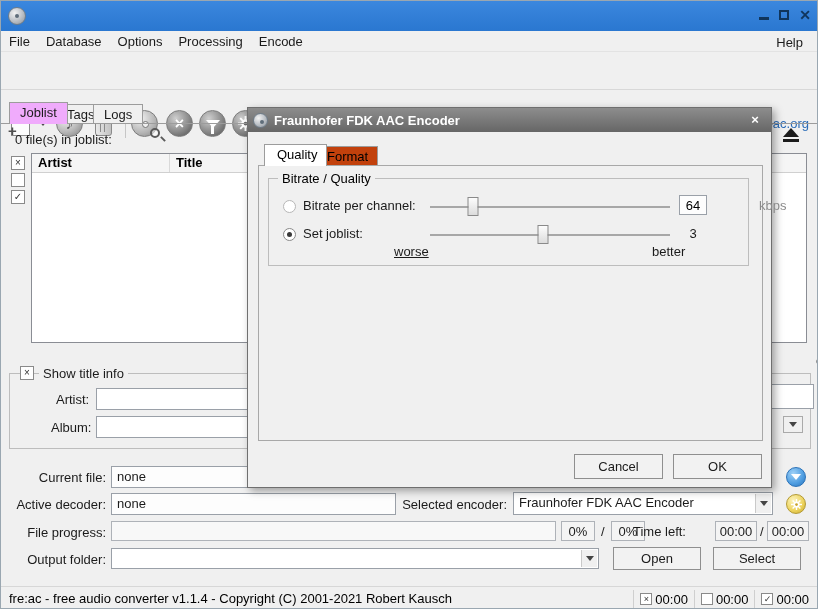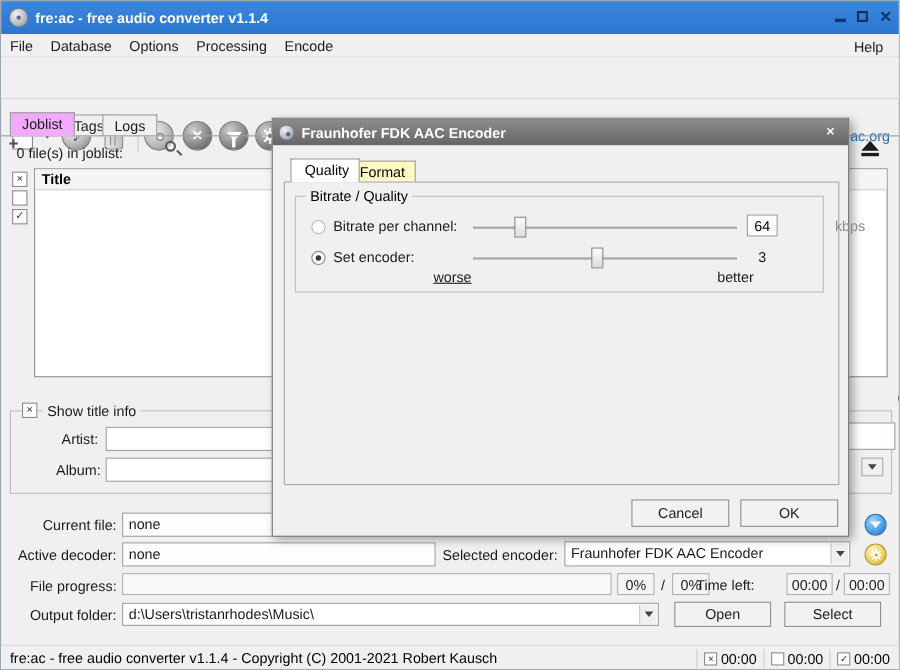--- a/index.html
+++ b/index.html
@@ -70,42 +70,41 @@
   .timerbox{width:12px;height:12px;border:1px solid #8a8a8a;background:#fff;font-size:9px;line-height:10px;text-align:center;color:#333;}
   
   .ejectbtn{position:absolute;left:775px;top:124px;width:30px;height:20px;display:flex;flex-direction:column;align-items:center;justify-content:center;}
   .ejectbtn .tri{width:0;height:0;border-left:8px solid transparent;border-right:8px solid transparent;border-bottom:9px solid #1b1b1b;}
   .ejectbtn .bar{width:16px;height:3px;background:#1b1b1b;margin-top:2px;}
   
   .dialog{position:absolute;left:246px;top:106px;width:525px;height:381px;background:#f0f0f0;border:1px solid #6f6f6f;box-shadow:3px 3px 8px rgba(0,0,0,.35);z-index:10;}
   .dlg-titlebar{position:absolute;left:0;top:0;width:100%;height:24px;background:linear-gradient(#8d8d8d,#666666);display:flex;align-items:center;}
   .dlg-title{color:#fff;font-weight:bold;font-size:13px;margin-left:6px;}
   .dlg-close{position:absolute;right:8px;top:4px;width:16px;height:16px;color:#fff;font-weight:bold;font-size:13px;text-align:center;line-height:16px;}
-  .dlg-tab{position:absolute;height:32px;padding:2px 9px 0;font-size:13px;background:#fef9c3;border:1px solid #9c9c9c;border-bottom:none;}
+  .dlg-tab{position:absolute;height:32px;padding:2px 9px 0;font-size:13px;background:#c2410c;border:1px solid #9c9c9c;border-bottom:none;}
   .dlg-tab.active{background:#fff;height:22px;z-index:2;}
   .dlg-panel{position:absolute;border:1px solid #a8a8a8;background:#f0f0f0;}
   .radio{position:absolute;width:13px;height:13px;border-radius:50%;background:#fff;border:1px solid #8a8a8a;}
   .radio.disabled{border-color:#b7b7b7;}
   .radio.checked::after{content:"";position:absolute;left:3px;top:3px;width:5px;height:5px;border-radius:50%;background:#3a3a3a;}
   .slider-track{position:absolute;height:2px;background:#a7a7a7;}
   .slider-thumb{position:absolute;top:-9px;width:11px;height:19px;background:linear-gradient(#fdfdfd,#dcdcdc);border:1px solid #8a8a8a;transform:translateX(-50%);}
   .valuebox{position:absolute;width:28px;height:20px;background:#fdfdfd;border:1px solid #9aa0a8;font-size:13px;text-align:center;padding-top:2px;}
   .roundicon{position:absolute;width:20px;height:20px;border-radius:50%;display:flex;align-items:center;justify-content:center;}
   .roundicon.blue{background:radial-gradient(circle at 35% 30%,#9fd1f7,#4d9ce0 60%,#2b72b8);border:1px solid #2b72b8;}
   .roundicon.gold{background:radial-gradient(circle at 35% 30%,#fdf4bd,#ecd25a 60%,#c8a82e);border:1px solid #b39a35;}
   .roundicon .funnel2{width:0;height:0;border-left:5px solid transparent;border-right:5px solid transparent;border-top:6px solid #fff;}
 </style>
 </head>
 <body>
 
 <div id="win">
 
   <div class="abs titlebar">
     <span class="appicon"></span>
-    <span class="title">fre:ac - free audio converter v1.1.4</span>
     <span class="winbtns">
       <span class="minbar"></span>
       <span class="maxbox"></span>
       <span class="closex">✕</span>
     </span>
   </div>
 
   <div class="abs menubar">
     <span class="menuitem">File</span>
     <span class="menuitem">Database</span>
@@ -168,20 +167,21 @@
   <div class="tabline"></div>
 
   <span class="abs lbl" style="left:14px;top:131px;">0 file(s) in joblist:</span>
 
   <span class="selbtn" style="top:155px;">×</span>
   <span class="selbtn" style="top:172px;"></span>
   <span class="selbtn" style="top:189px;">✓</span>
 
   <div class="tablebox">
     <div class="tablehead">
+      <span class="th" style="width:138px;">Artist</span>
       <span class="th" style="flex:1;border-right:none;">Title</span>
     </div>
   </div>
 
   <span class="ejectbtn">
       <span class="tri"></span>
       <span class="bar"></span>
     </span>
 
   <div class="groupbox" style="left:8px;top:372px;width:802px;height:76px;"></div>
@@ -232,21 +232,20 @@
   <div class="abs lbl smallbox" style="left:560px;top:520px;width:34px;height:20px;">0%</div>
   <span class="abs lbl" style="left:600px;top:523px;">/</span>
   <div class="abs lbl smallbox" style="left:610px;top:520px;width:34px;height:20px;">0%</div>
   <span class="abs lbl" style="left:632px;top:523px;">Time left:</span>
   <div class="abs lbl smallbox" style="left:714px;top:520px;width:42px;height:20px;">00:00</div>
   <span class="abs lbl" style="left:759px;top:523px;">/</span>
   <div class="abs lbl smallbox" style="left:766px;top:520px;width:42px;height:20px;">00:00</div>
 
   <span class="abs lbl" style="left:0;top:551px;width:105px;text-align:right;">Output folder:</span>
   <div class="field" style="left:110px;top:547px;width:488px;height:21px;">
-    <span>d:\Users\tristanrhodes\Music\</span>
     <span class="combo-arrow">
         <i></i>
       </span>
   </div>
   <button class="btn" style="left:612px;top:546px;width:88px;height:23px;">Open</button>
   <button class="btn" style="left:712px;top:546px;width:88px;height:23px;">Select</button>
 
   <div class="statusbar">
     <span class="abs" style="left:8px;top:4px;">fre:ac - free audio converter v1.1.4 - Copyright (C) 2001-2021 Robert Kausch</span>
     <span class="abs" style="right:4px;top:3px;display:flex;">
@@ -281,21 +280,21 @@
 
     <span class="radio disabled" style="left:35px;top:92px;"></span>
     <span class="abs lbl" style="left:55px;top:90px;">Bitrate per channel:</span>
     <div class="slider-track" style="left:182px;top:98px;width:240px;">
       <span class="slider-thumb" style="left: 18%;"></span>
     </div>
     <div class="valuebox" style="left:431px;top:87px;">64</div>
     <span class="abs lbl gray" style="left:467px;top:90px;padding-left:44px;">kbps</span>
 
     <span class="radio checked" style="left:35px;top:120px;"></span>
-    <span class="abs lbl" style="left:55px;top:118px;">Set encoder:</span>
+    <span class="abs lbl" style="left:55px;top:118px;">Set joblist:</span>
     <div class="slider-track" style="left:182px;top:126px;width:240px;">
       <span class="slider-thumb" style="left: 47%;"></span>
     </div>
     <span class="abs lbl" style="left:431px;top:118px;width:28px;text-align:center;">3</span>
 
     <span class="abs lbl" style="left:146px;top:136px;text-decoration:underline;">worse</span>
     <span class="abs lbl" style="left:404px;top:136px;">better</span>
 
     <button class="btn" style="left:425px;top:346px;width:89px;height:25px;">OK</button>
     <button class="btn" style="left:326px;top:346px;width:89px;height:25px;">Cancel</button>

